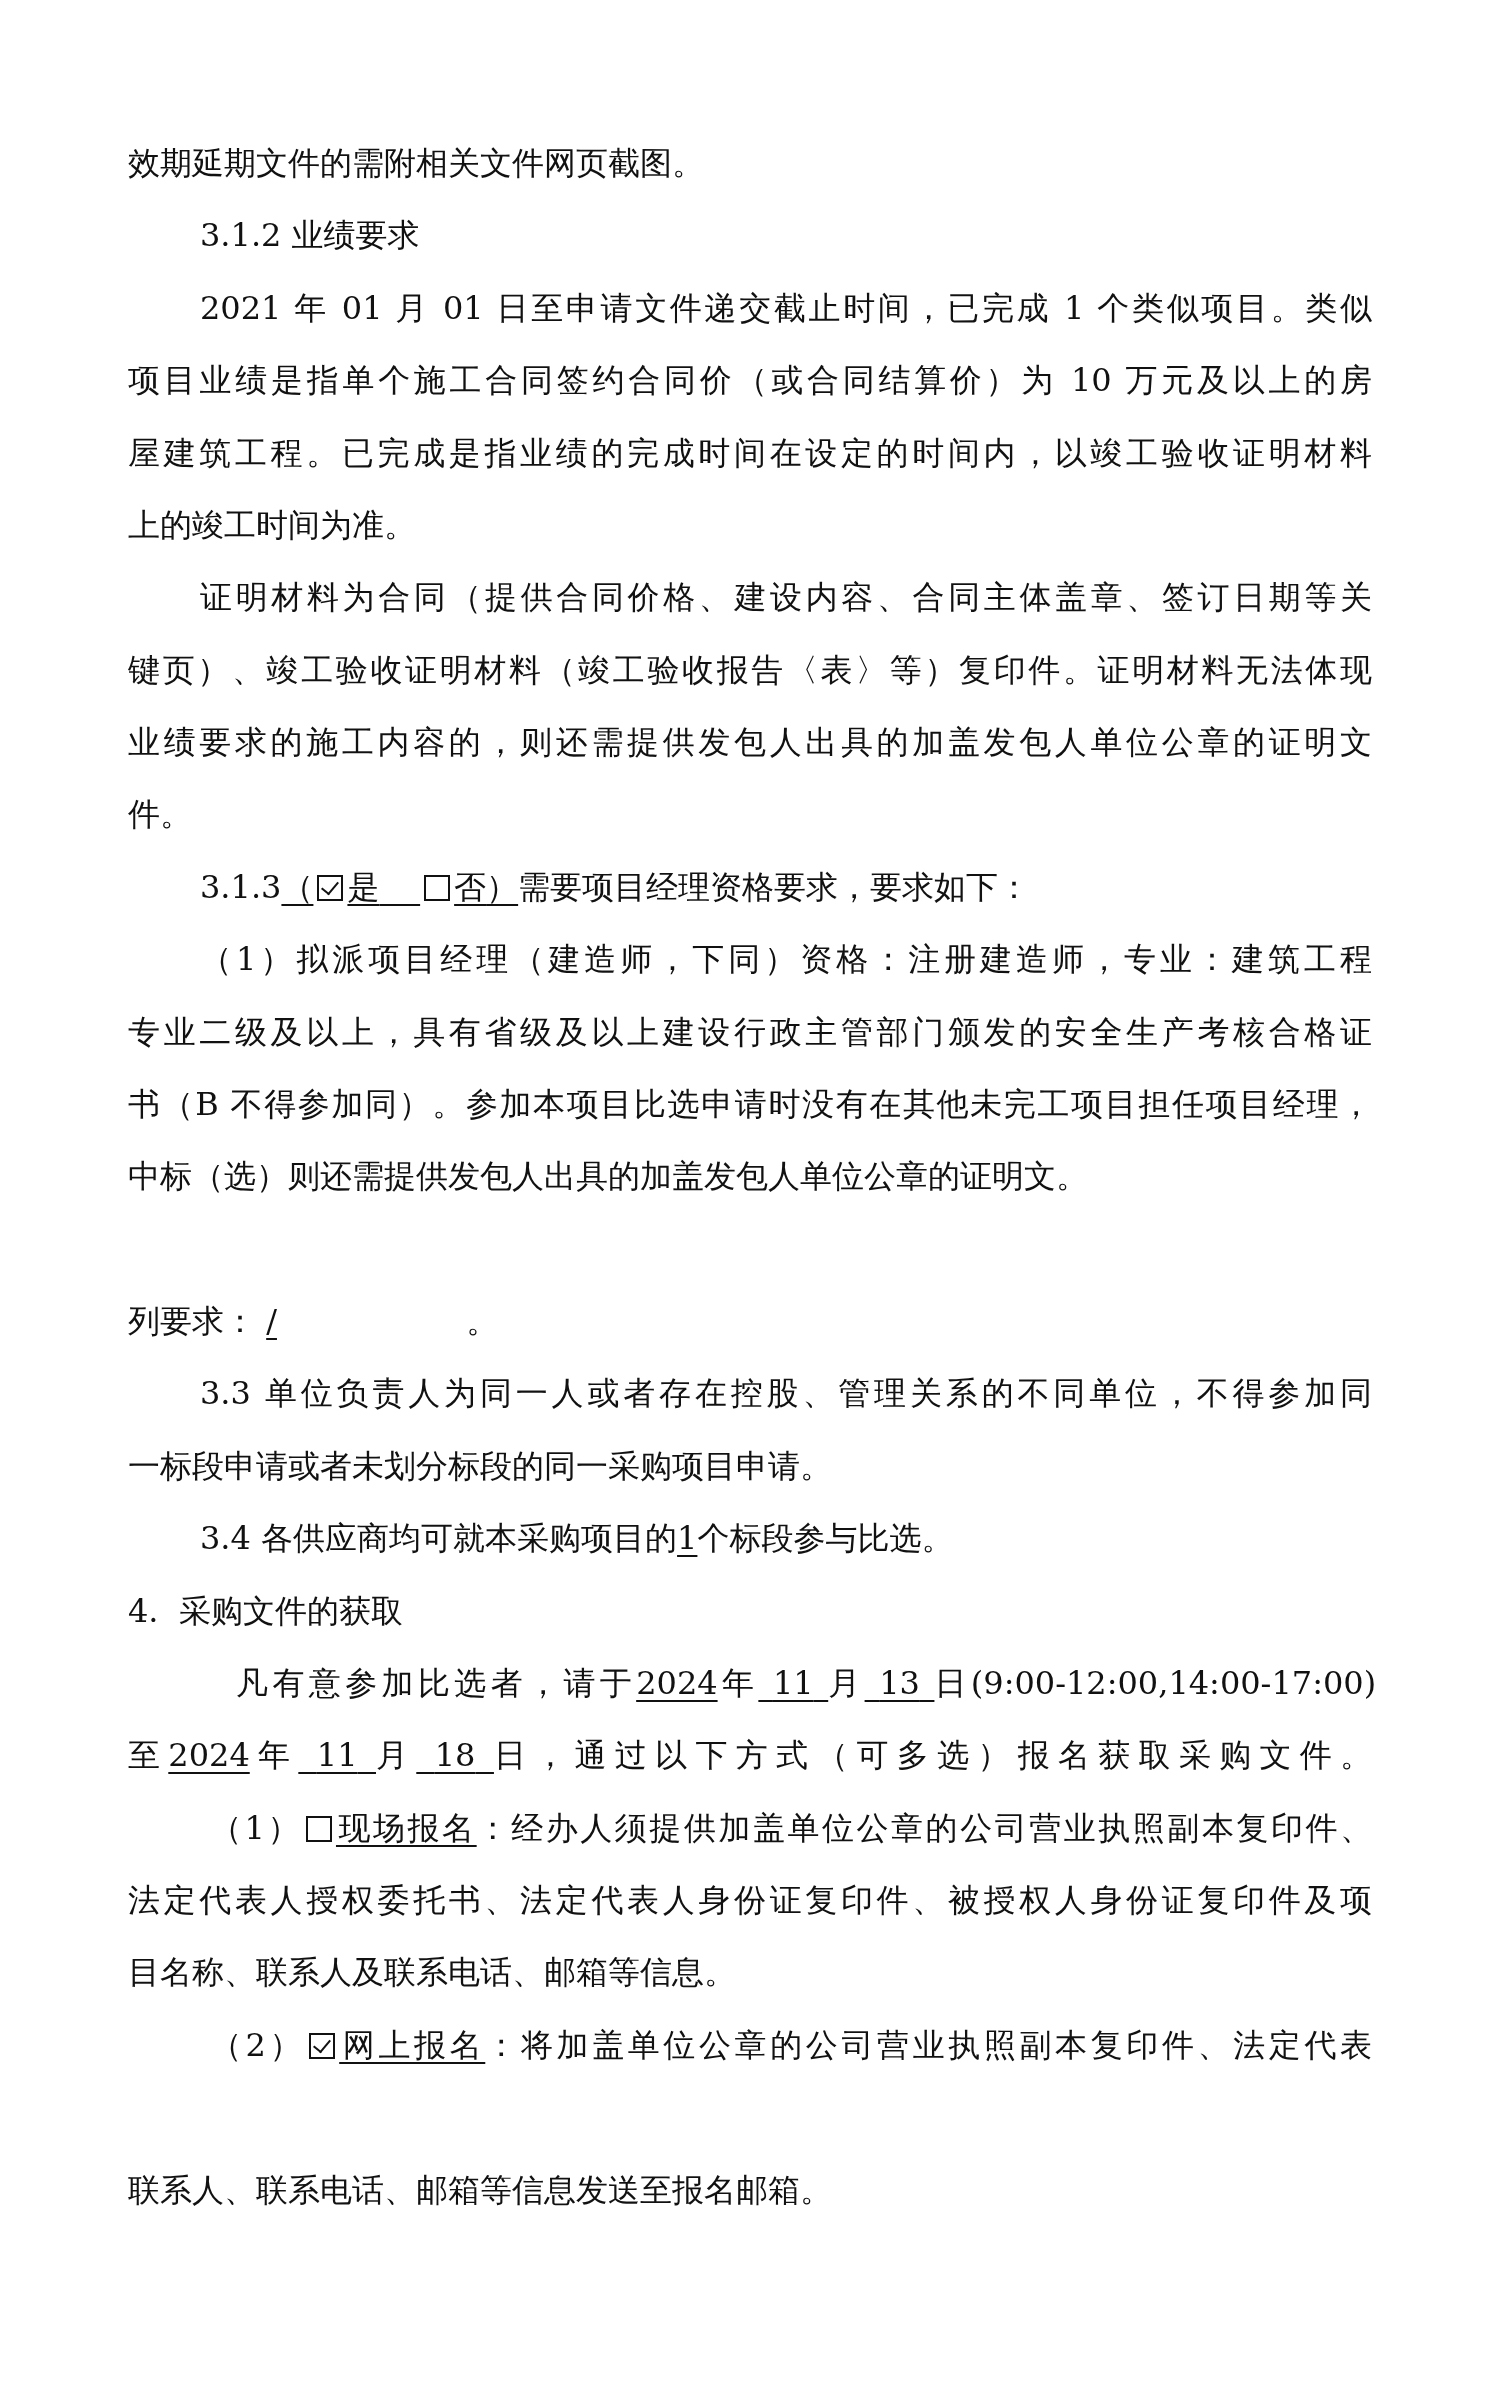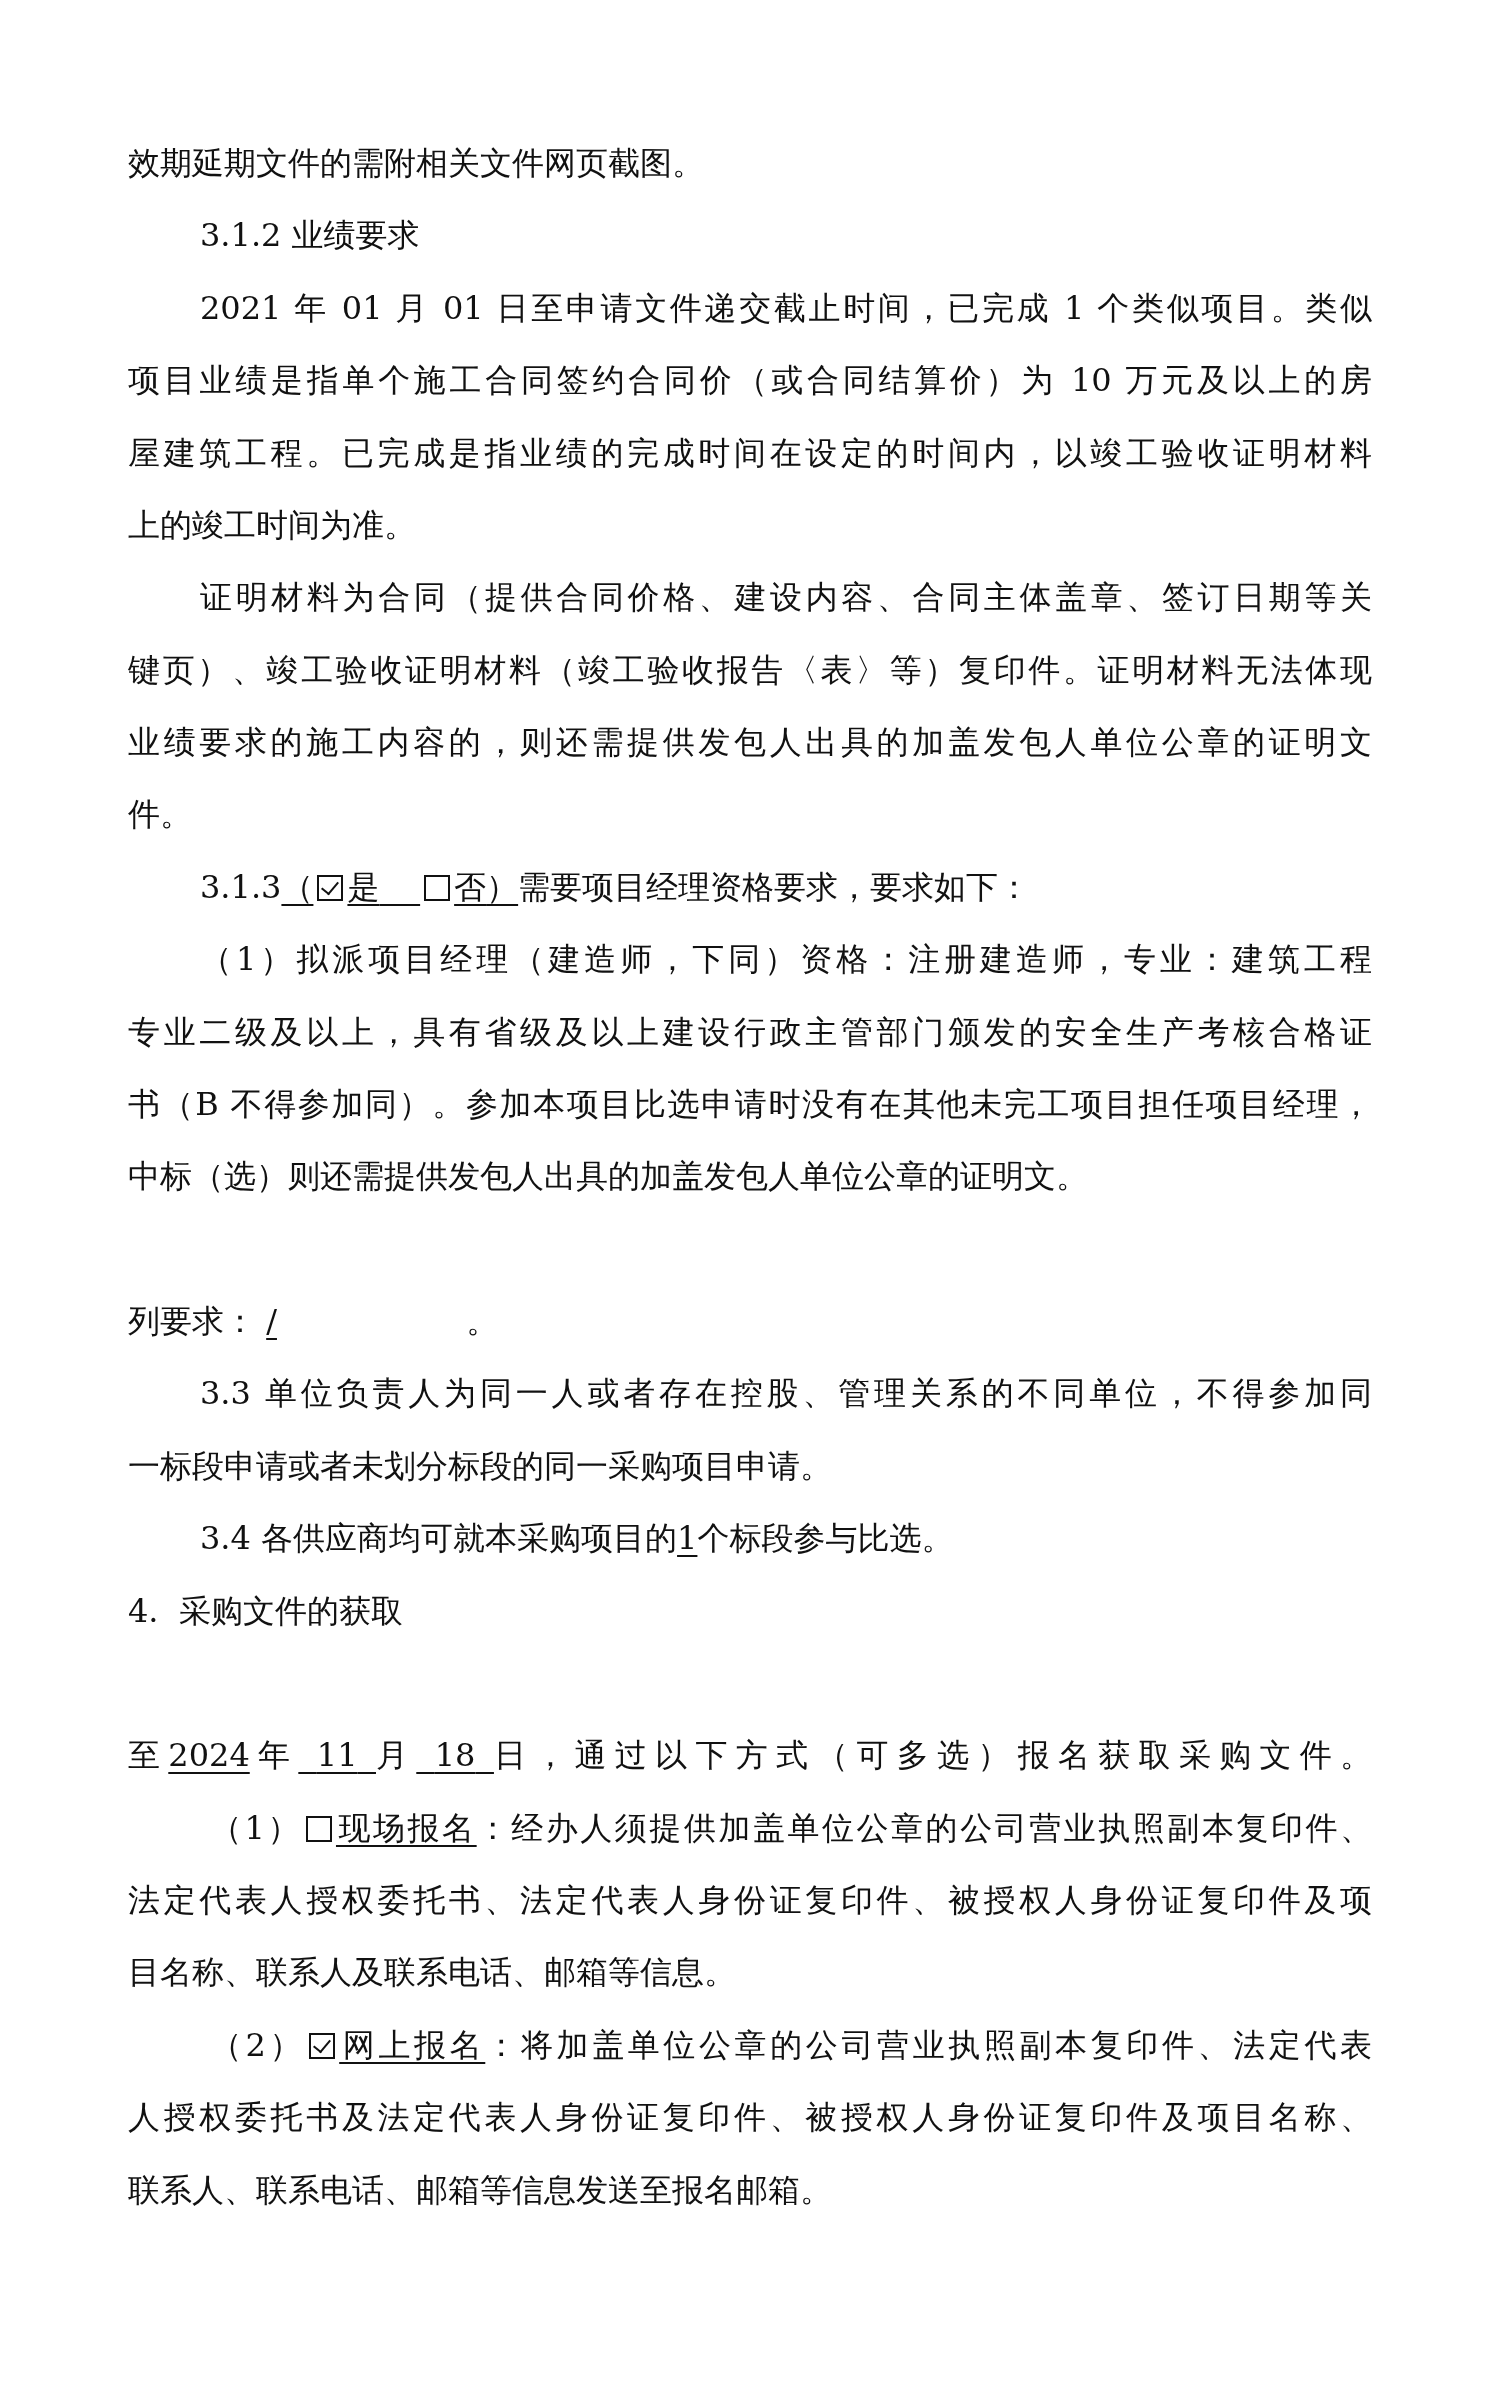--- a/index.html
+++ b/index.html
@@ -53,30 +53,32 @@
 
   <div class="line ind2" style="top:1369px">3.3 单位负责人为同一人或者存在控股、管理关系的不同单位，不得参加同</div>
   <div class="line last" style="top:1442px">一标段申请或者未划分标段的同一采购项目申请。</div>
 
   <div class="line ind2 last" style="top:1514px">
     <span>3.4 各供应商均可就本采购项目的</span><span class="u">1</span><span>个标段参与比选。</span>
   </div>
 
   <div class="line head" style="top:1587px; white-space:pre;">4.  采购文件的获取</div>
 
+  <div class="line" style="top:1659px; left:236px; width:1140px;">
+    <span>凡有意参加比选者，请于</span><span class="u">2024</span><span>年</span><span class="u">&nbsp;<span>11</span>&nbsp;</span><span>月</span><span class="u">&nbsp;<span>13</span>&nbsp;</span><span>日</span><span>(9:00-12:00,14:00-17:00)</span>
+  </div>
 
   <div class="line" style="top:1731px">
     <span>至</span><span class="u">2024</span><span>年</span><span class="u">&nbsp;<span>11</span>&nbsp;</span><span>月</span><span class="u">&nbsp;<span>18</span>&nbsp;</span><span>日</span><span>，通过以下方式（可多选）报名获取采购文件。</span>
   </div>
 
   <div class="line" style="top:1804px; left:210px; width:1162px;">
     <span>（1）</span><span class="u"><span class="box"></span><span>现场报名</span></span><span>：</span><span>经办人须提供加盖单位公章的公司营业执照副本复印件、</span>
   </div>
   <div class="line" style="top:1876px">法定代表人授权委托书、法定代表人身份证复印件、被授权人身份证复印件及项</div>
   <div class="line last" style="top:1948px">目名称、联系人及联系电话、邮箱等信息。</div>
 
   <div class="line" style="top:2021px; left:210px; width:1162px;">
     <span>（2）</span><span class="u"><span class="box checked"></span><span>网上报名</span></span><span>：</span><span>将加盖单位公章的公司营业执照副本复印件、法定代表</span>
   </div>
-  <div class="line" style="top:2093px">人授权委托书及法定代表人身份证复印件、被授权人身份证复印件及项目名称、</div>
   <div class="line last" style="top:2166px">联系人、联系电话、邮箱等信息发送至报名邮箱。</div>
 
 </div>
 
 </body></html>

